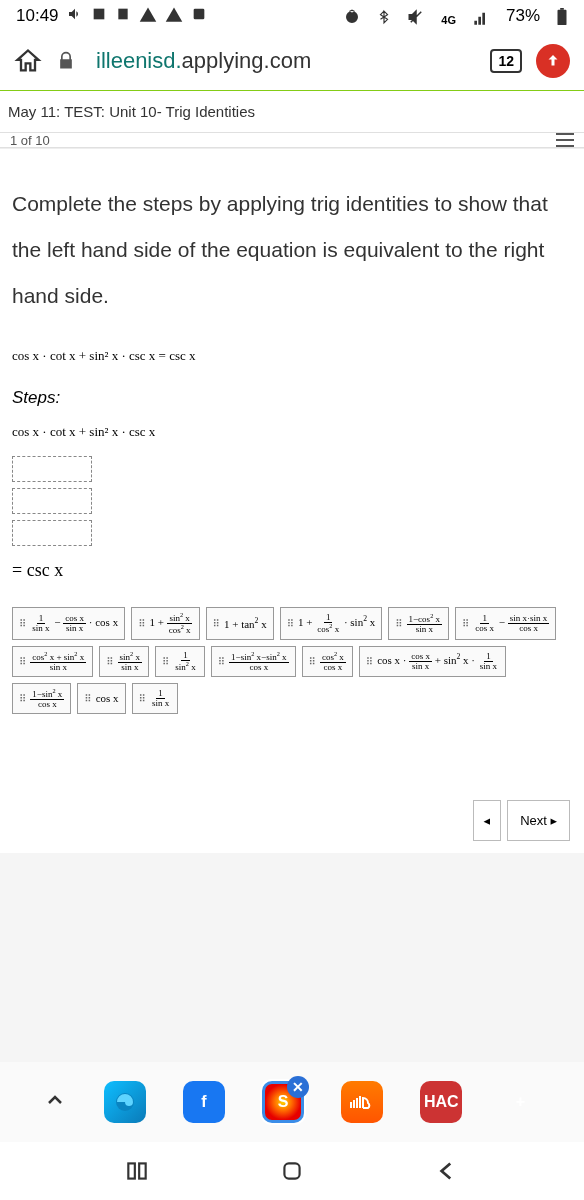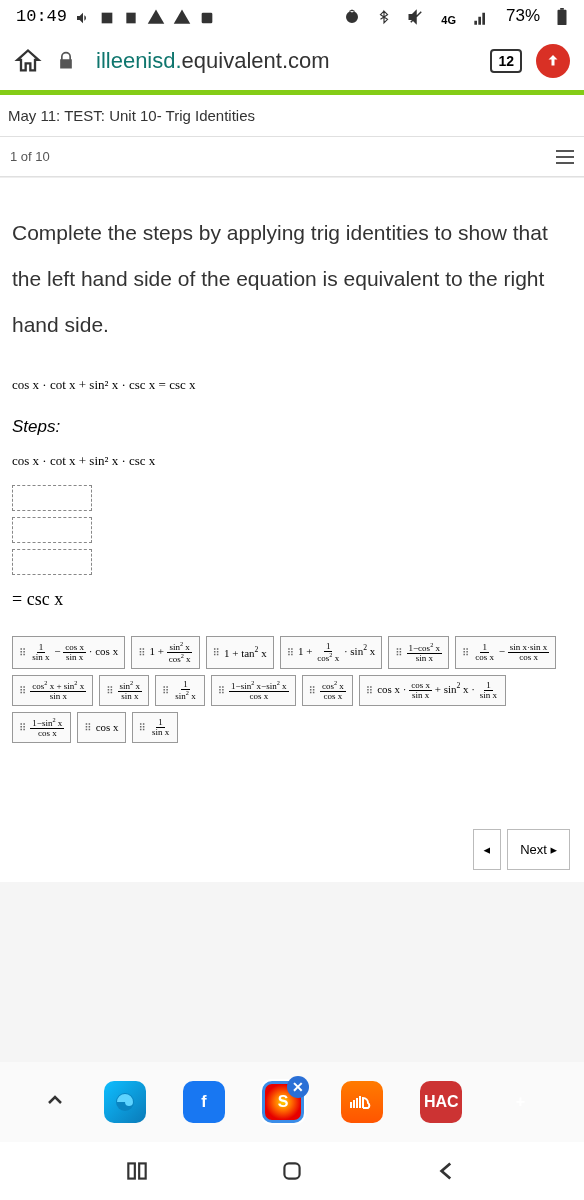--- a/index.html
+++ b/index.html
@@ -1,31 +1,31 @@
 <!DOCTYPE html>
 <html><head>
 <meta charset="utf-8">
 <style>
 * { box-sizing: border-box; margin: 0; padding: 0; }
 body { font-family: -apple-system, BlinkMacSystemFont, sans-serif; width: 584px; height: 1200px; background: #f5f5f5; position: relative; overflow: hidden; }
 
 .status-bar { height: 32px; background: #fff; display: flex; align-items: center; justify-content: space-between; padding: 0 16px; font-size: 17px; font-weight: 500; }
-.status-left { display: flex; align-items: flex-end; gap: 8px; font-family: Liberation Mono, monospace; }
+.status-left { display: flex; align-items: flex-start; gap: 8px; }
 .status-right { display: flex; align-items: flex-end; gap: 16px; }
 .status-icon { display: inline-flex; }
 
 .browser-bar { height: 58px; background: #fff; display: flex; align-items: center; padding: 0 14px; gap: 14px; }
 .home-icon, .lock-icon { display: inline-flex; }
 .url-text { font-size: 22px; color: #333; flex: 1; padding-left: 6px; }
 .url-text .gray { color: #0f766e; }
 .tab-count { border: 2px solid #333; border-radius: 4px; padding: 2px 6px; font-size: 14px; font-weight: 700; }
 .up-arrow-btn { width: 34px; height: 34px; border-radius: 50%; background: #d93025; display: flex; align-items: center; justify-content: center; }
 
-.assignment-header { padding: 12px 8px; font-size: 15px; color: #333; background: #fff; border-top: 5px solid #84cc16; }
-.progress-bar { height: 41px; background: #fff; border-top: 1px solid #e0e0e0; border-bottom: 1px solid #e0e0e0; display: flex; align-items: center; justify-content: space-between; padding: 0 10px; font-size: 13px; color: #555; }
+.assignment-header { padding: 12px 8px; font-size: 15px; color: #333; background: #fff; border-top: 1px solid #84cc16; }
+.progress-bar { height: 16px; background: #fff; border-top: 1px solid #e0e0e0; border-bottom: 1px solid #e0e0e0; display: flex; align-items: center; justify-content: space-between; padding: 0 10px; font-size: 13px; color: #555; }
 .menu-icon { display: inline-flex; }
 
 .content { background: #fff; padding: 32px 20px 20px 12px; min-height: 640px; border-top: 1px solid #eee; }
 .question-text { font-size: 21px; color: #333; line-height: 2.2; margin-bottom: 28px; }
 .math-line { font-family: 'Times New Roman', serif; font-size: 13px; margin: 16px 0; }
 .steps-title { font-size: 17px; margin: 24px 0 10px 0; font-style: italic; }
 .input-box { width: 80px; height: 26px; border: 1px dashed #888; margin: 6px 0; display: block; }
 .result-line { font-family: 'Times New Roman', serif; font-size: 18px; margin-top: 14px; }
 
 .tiles { display: flex; flex-wrap: wrap; gap: 6px; margin-top: 20px; padding: 6px 0; }
@@ -128,21 +128,21 @@
   <span class="home-icon">
       <svg width="28" height="28" viewBox="0 0 24 24">
         <path d="M12 3l9 8h-3v9h-4v-6h-4v6H6v-9H3l9-8z" fill="none" stroke="#333" stroke-width="2"></path>
       </svg>
     </span>
   <span class="lock-icon">
       <svg width="20" height="20" viewBox="0 0 24 24">
         <path d="M6 10V7a6 6 0 1112 0v3h1v11H5V10h1zm2 0h8V7a4 4 0 00-8 0v3z" fill="#555"></path>
       </svg>
     </span>
-  <span class="url-text"><span class="gray">illeenisd.</span><span>equivalent.com</span></span>
+  <span class="url-text"><span class="gray">illeenisd.</span><span>applying.com</span></span>
   <span class="tab-count">12</span>
   <span class="up-arrow-btn">
       <svg width="18" height="18" viewBox="0 0 24 24">
         <path d="M12 4l6 6h-4v8h-4v-8H6l6-6z" fill="#fff"></path>
       </svg>
     </span>
 </div>
 
 <div class="assignment-header">May 11: TEST: Unit 10- Trig Identities</div>
 <div class="progress-bar">

